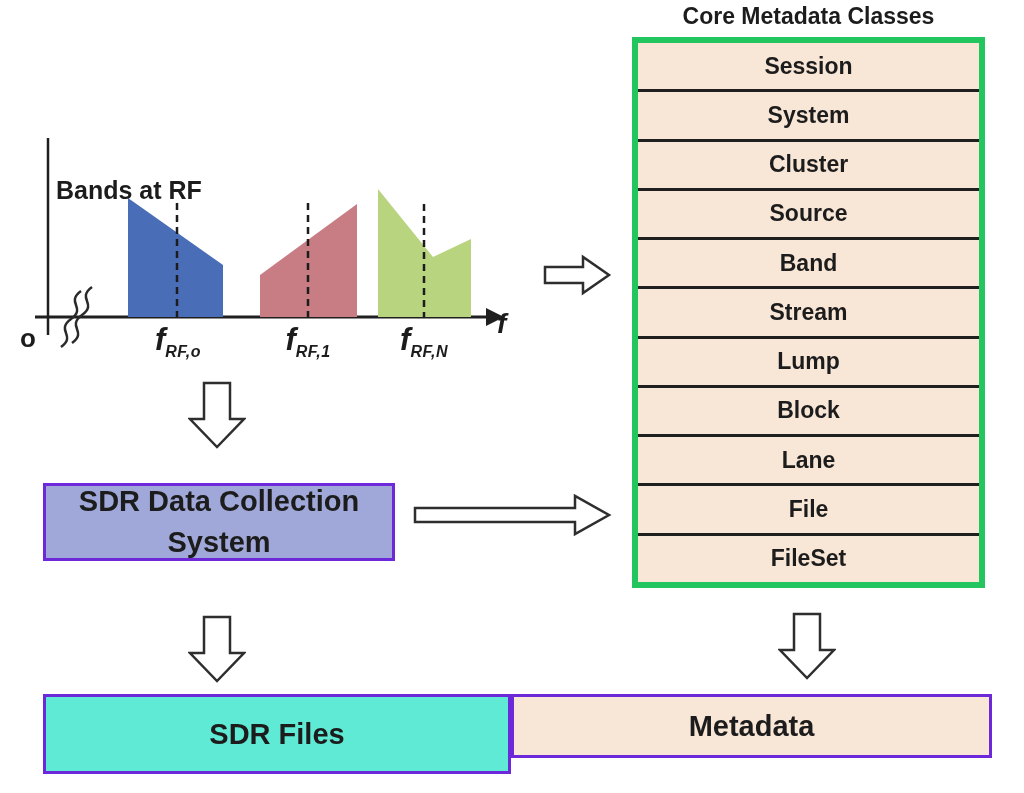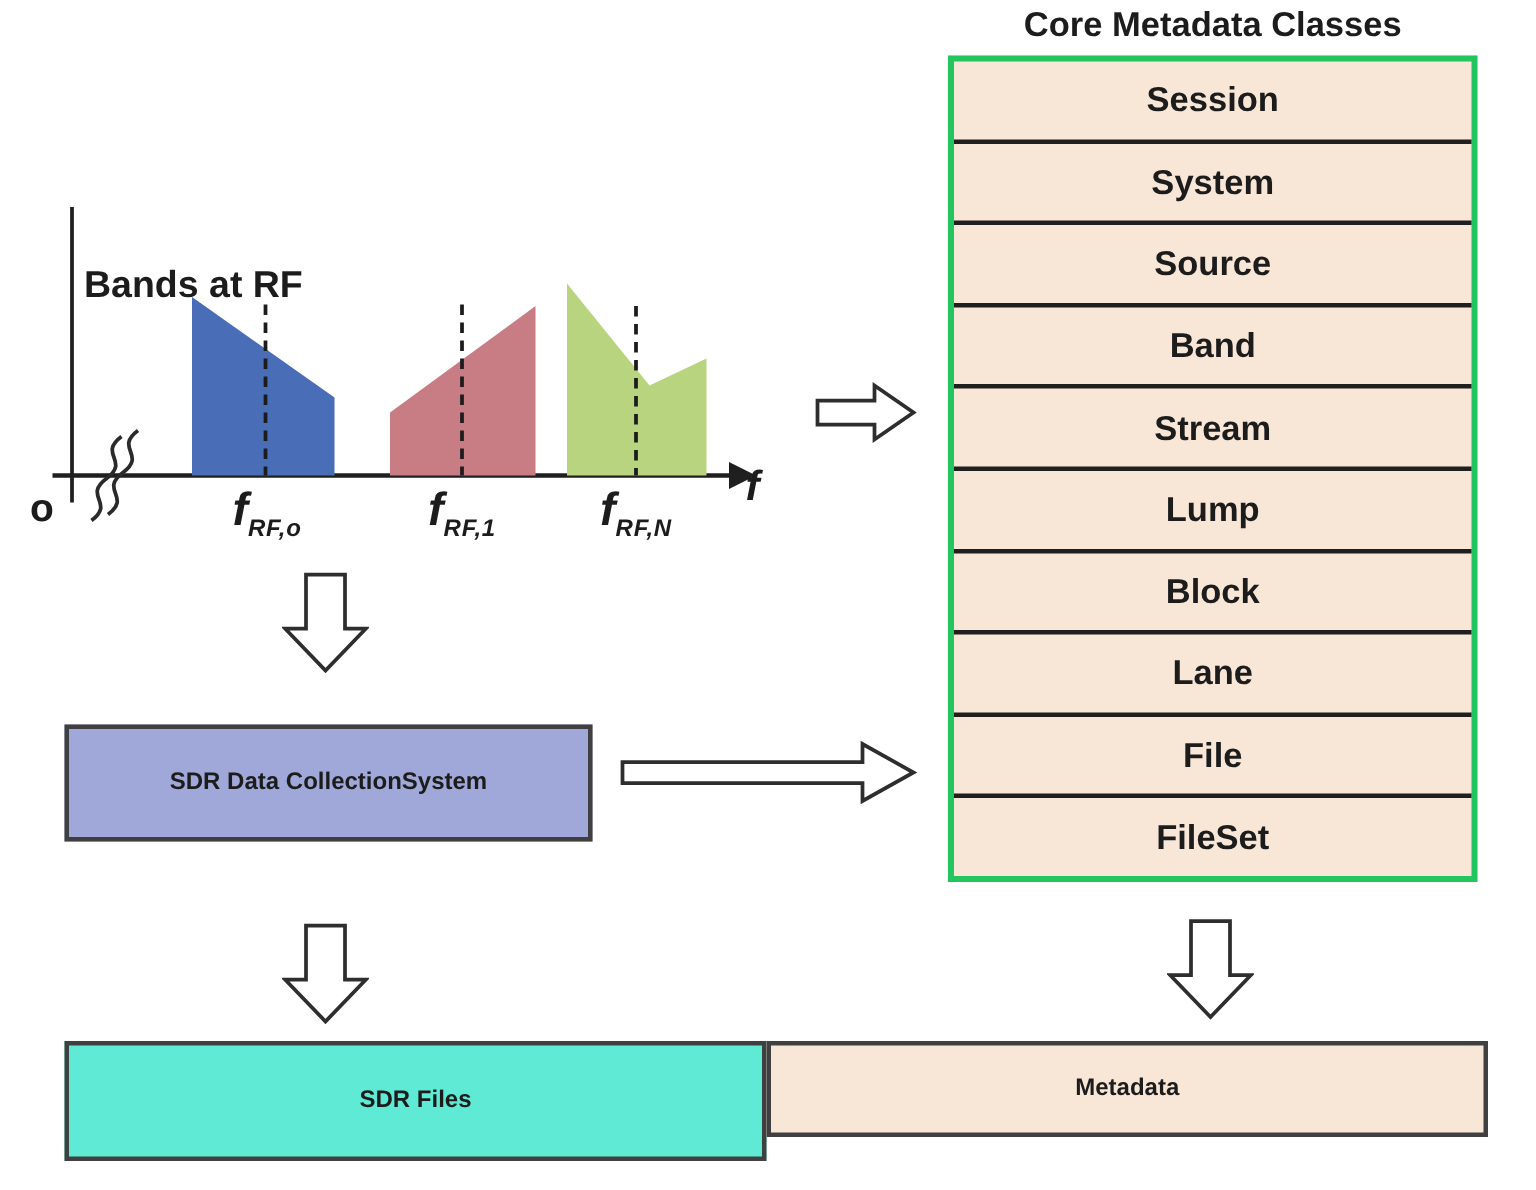--- a/index.html
+++ b/index.html
@@ -14,33 +14,33 @@
   .origin-label{left:20px;top:323px;font-size:26px;font-weight:bold;}
   .axis-f{left:497px;top:308px;font-size:28px;font-weight:bold;font-style:italic;}
   .freq-label{top:322px;width:96px;text-align:center;white-space:nowrap;}
   .freq-label .fmain{font-size:31px;font-weight:bold;font-style:italic;}
   .freq-label .fsub{font-size:16px;font-weight:bold;font-style:italic;position:relative;top:7px;letter-spacing:0.5px;}
 
   
   .table-title{left:632px;top:3px;width:353px;text-align:center;font-size:23px;font-weight:bold;}
   .meta-table{
     left:632px;top:37px;width:353px;height:551px;box-sizing:border-box;
-    border:4px solid #22c55e;display:flex;flex-direction:column;
+    border:6px solid #22c55e;display:flex;flex-direction:column;
   }
   .mrow{
     flex:1;display:flex;align-items:center;justify-content:center;
     font-size:23px;font-weight:bold;
   }
   .mrow + .mrow{border-top:3px solid #1f1f1f;}
 
   
   .box{
-    box-sizing:border-box;border:3px solid #404040;
-    display:flex;flex-direction:row;align-items:center;justify-content:center;
-    font-size:16px;font-weight:bold;text-align:center;line-height:1.4;
+    box-sizing:border-box;border:3px solid #6d28d9;
+    display:flex;flex-direction:column;align-items:center;justify-content:center;
+    font-size:29px;font-weight:bold;text-align:center;line-height:1.4;
   }
   .sdr-system{left:43px;top:483px;width:352px;height:78px;}
   .sdr-files{left:43px;top:694px;width:468px;height:80px;}
   .metadata-out{left:511px;top:694px;width:481px;height:64px;}
 
   svg{display:block;}
   .flow-arrow{stroke:#2e2e2e;stroke-width:2.5;fill:#ffffff;stroke-linejoin:miter;}
 </style>
 </head>
 <body>
@@ -98,20 +98,21 @@
 
   <svg class="abs" style="left:778px;top:612px;" width="58" height="68" viewBox="0 0 58 68">
     <polygon class="flow-arrow" points="16,2 42,2 42,38 56,38 29,66 2,38 16,38"></polygon>
   </svg>
 
   <div class="abs table-title">Core Metadata Classes</div>
 
   <div class="abs meta-table" style="background:#f8e6d6;">
     <div class="mrow">Session</div>
     <div class="mrow">System</div>
+    <div class="mrow">Cluster</div>
     <div class="mrow">Source</div>
     <div class="mrow">Band</div>
     <div class="mrow">Stream</div>
     <div class="mrow">Lump</div>
     <div class="mrow">Block</div>
     <div class="mrow">Lane</div>
     <div class="mrow">File</div>
     <div class="mrow">FileSet</div>
   </div>
 

